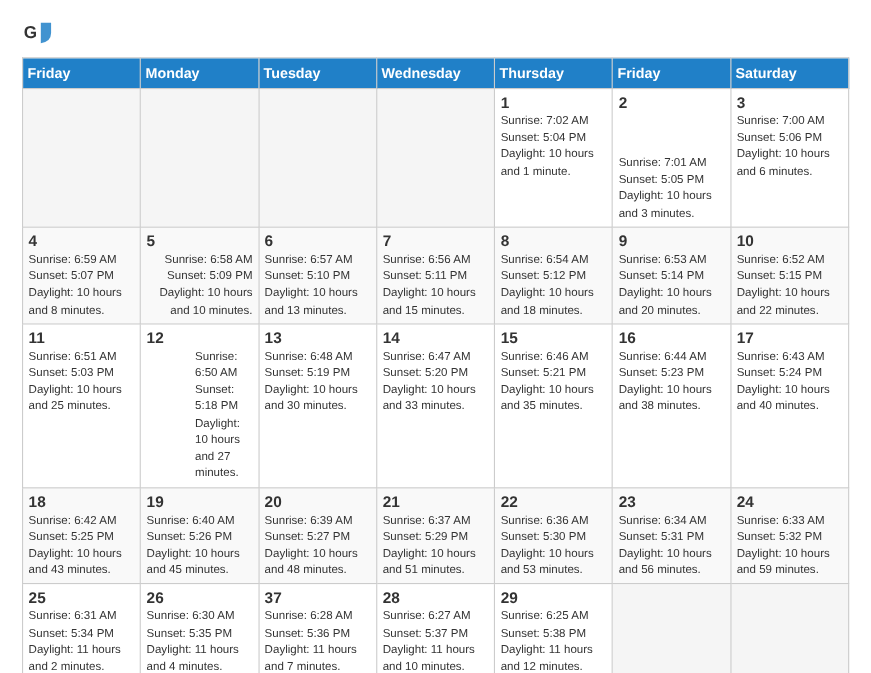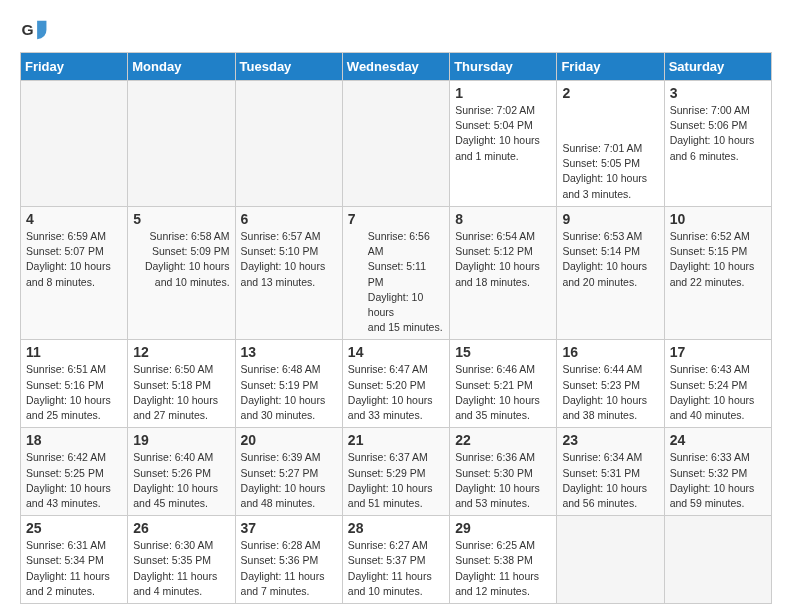--- a/index.html
+++ b/index.html
@@ -167,21 +167,21 @@
         </td>
         <td>
           <div class="day-number">6</div>
           <div class="day-info" style="white-space: pre-line;">Sunrise: 6:57 AM
 Sunset: 5:10 PM
 Daylight: 10 hours
 and 13 minutes.</div>
         </td>
         <td>
           <div class="day-number">7</div>
-          <div class="day-info" style="white-space: pre-line; margin-left: 20px;">Sunrise: 6:56 AM
+          <div class="day-info" style="white-space: pre-line;">Sunrise: 6:56 AM
 Sunset: 5:11 PM
 Daylight: 10 hours
 and 15 minutes.</div>
         </td>
         <td>
           <div class="day-number">8</div>
           <div class="day-info" style="white-space: pre-line;">Sunrise: 6:54 AM
 Sunset: 5:12 PM
 Daylight: 10 hours
 and 18 minutes.</div>
@@ -198,27 +198,27 @@
           <div class="day-info" style="white-space: pre-line;">Sunrise: 6:52 AM
 Sunset: 5:15 PM
 Daylight: 10 hours
 and 22 minutes.</div>
         </td>
       </tr>
       <tr>
         <td>
           <div class="day-number">11</div>
           <div class="day-info" style="white-space: pre-line;">Sunrise: 6:51 AM
-Sunset: 5:16 PM
+Sunset: 5:03 PM
 Daylight: 10 hours
 and 25 minutes.</div>
         </td>
         <td>
           <div class="day-number">12</div>
-          <div class="day-info" style="white-space: pre-line;">Sunrise: 6:50 AM
+          <div class="day-info" style="white-space: pre-line; margin-left: 44px;">Sunrise: 6:50 AM
 Sunset: 5:18 PM
 Daylight: 10 hours
 and 27 minutes.</div>
         </td>
         <td>
           <div class="day-number">13</div>
           <div class="day-info" style="white-space: pre-line;">Sunrise: 6:48 AM
 Sunset: 5:19 PM
 Daylight: 10 hours
 and 30 minutes.</div>

